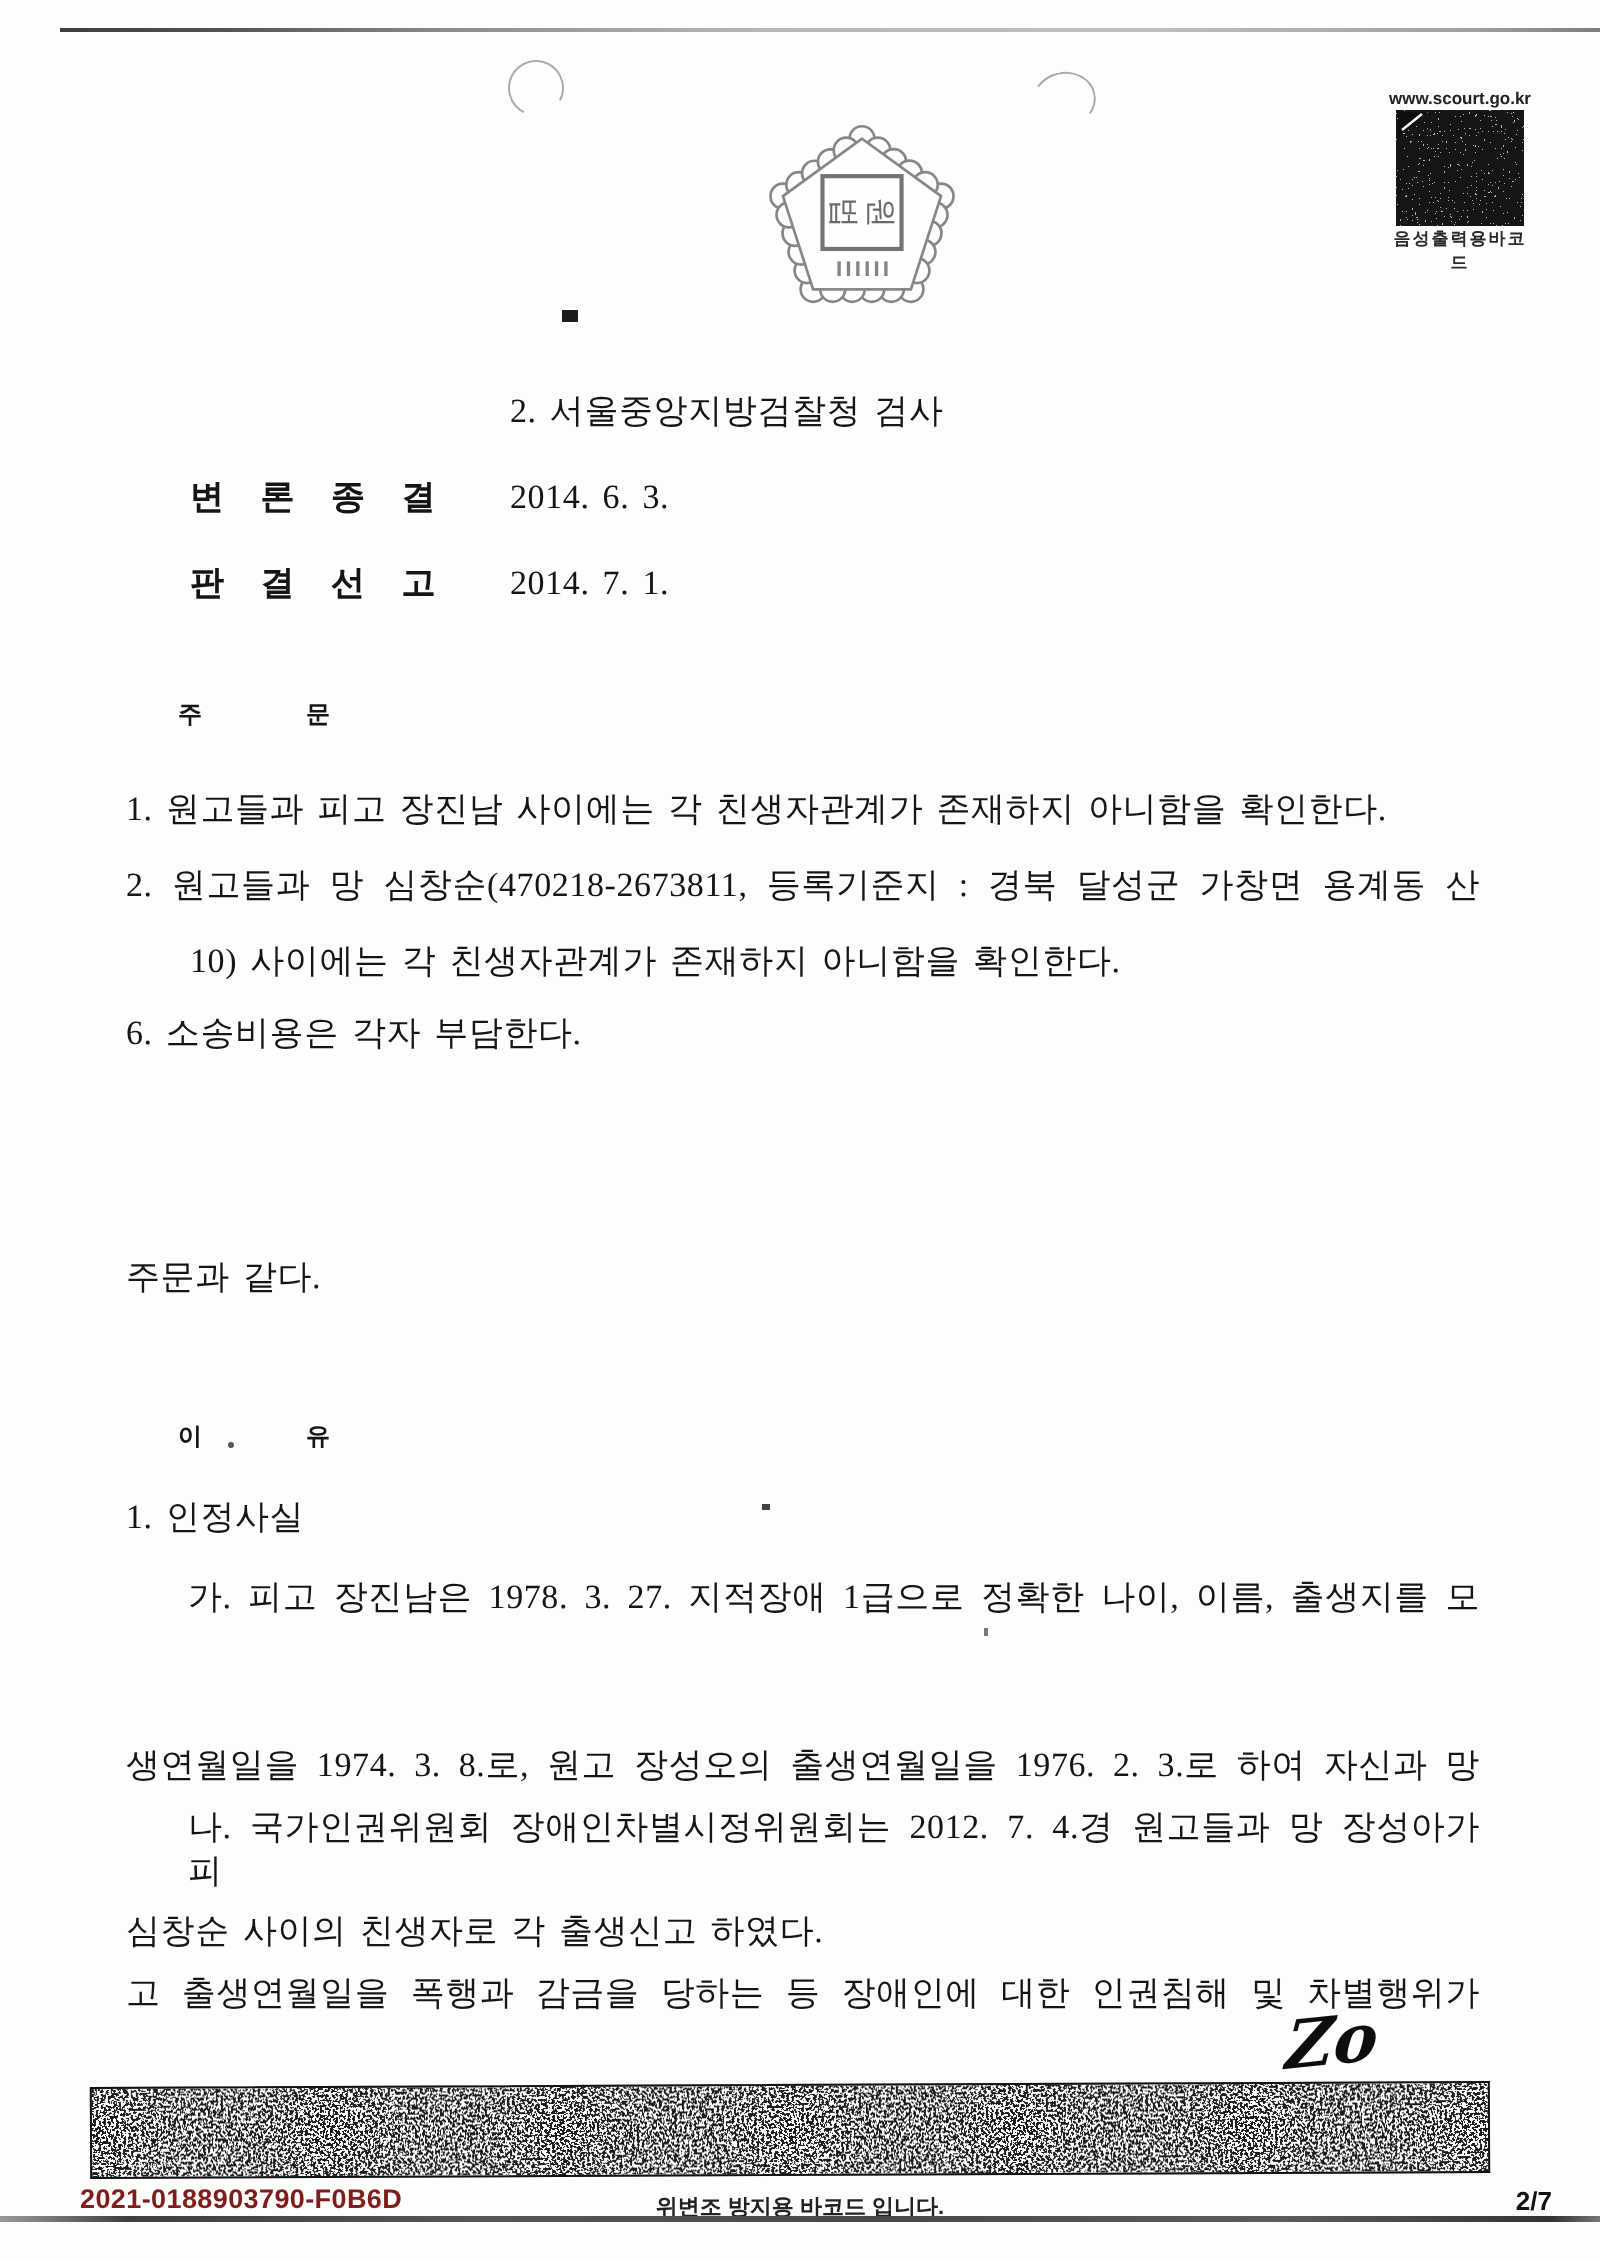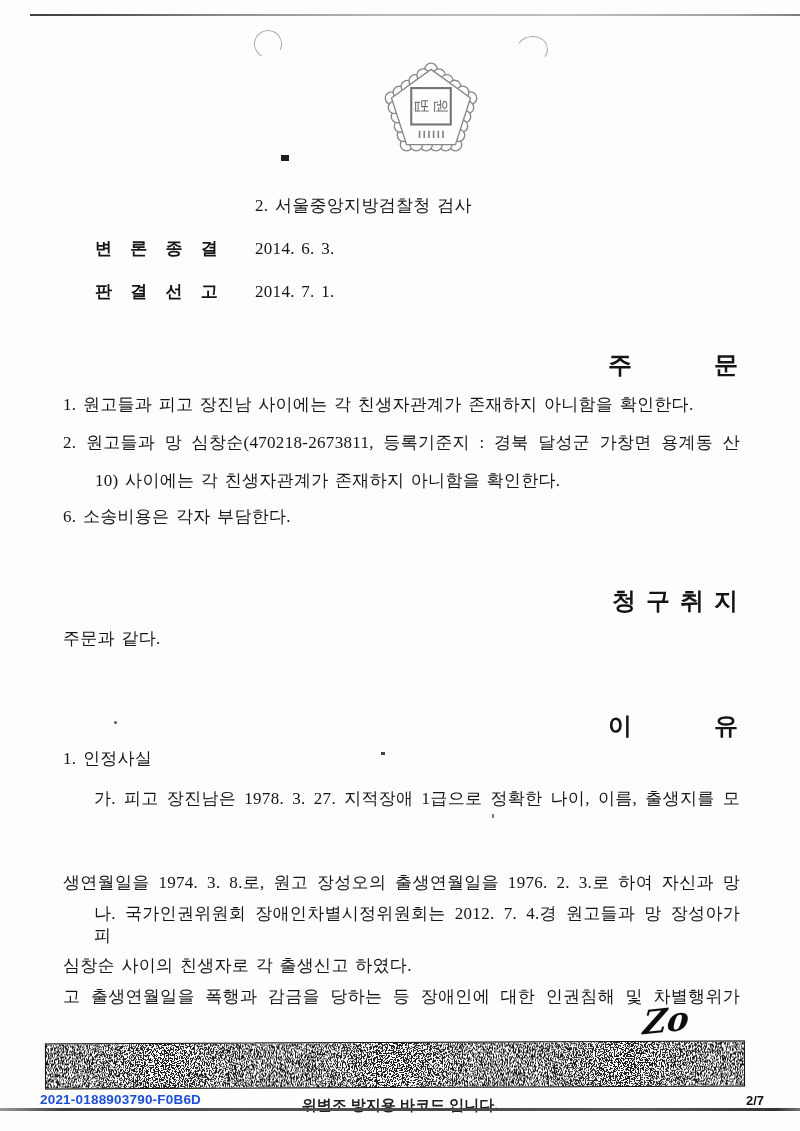--- a/index.html
+++ b/index.html
@@ -23,33 +23,33 @@
   .qr-url{font-family:"Liberation Sans",sans-serif;font-size:8.5px;font-weight:bold;color:#222;letter-spacing:0;}
   .qr-box{position:relative;width:64px;height:58px;margin:1px auto 1px;}
   .qr-caption{font-family:"Liberation Sans",sans-serif;font-size:8.5px;font-weight:bold;color:#2a2a2a;letter-spacing:1px;}
   
   .tl{position:absolute;left:63px;width:677px;font-size:17px;letter-spacing:.3px;word-spacing:2px;line-height:22px;white-space:nowrap;}
   .fill{white-space:normal;text-align:justify;text-align-last:justify;}
   .ind{padding-left:31px;width:646px;}
   .ind2{left:95px;width:645px;}
   .mid{left:255px;}
   .lbl{left:95px;letter-spacing:6px;font-weight:600;}
-  .sec-heading{position:absolute;left:63px;width:677px;text-align:right;text-indent:26px;
-    font-size:24px;font-weight:bold;white-space:pre;letter-spacing:2px;}
+  .sec-heading{position:absolute;left:63px;width:677px;text-align:left;text-indent:26px;
+    font-size:12px;font-weight:bold;white-space:pre;letter-spacing:2px;}
   
   .hand{position:absolute;left:643px;top:1001px;font-size:33px;font-style:italic;font-weight:bold;
     font-family:"DejaVu Serif",serif;transform:rotate(-6deg) skewX(-10deg);color:#0d0d0d;}
   .barcode{position:absolute;left:45px;top:1042px;width:700px;height:46px;transform:rotate(-.25deg);
     border:1.5px solid #111;box-sizing:border-box;background:#9a9a9a;}
   .barcode svg,.qr-box svg{display:block;width:100%;height:100%;}
   .footer-id{position:absolute;left:40px;top:1092px;font-family:"Liberation Sans",sans-serif;
-    font-size:13.5px;font-weight:600;color:#1d4ed8;letter-spacing:.2px;}
+    font-size:13.5px;font-weight:600;color:#7f1d1d;letter-spacing:.2px;}
   .footer-note{position:absolute;left:0;top:1096px;width:800px;text-align:center;
-    font-family:"Liberation Sans",sans-serif;font-size:15px;font-weight:bold;color:#222;}
-  .footer-page{position:absolute;right:36px;top:1093px;font-family:"Liberation Sans",sans-serif;
+    font-family:"Liberation Sans",sans-serif;font-size:11px;font-weight:bold;color:#222;}
+  .footer-page{position:absolute;right:24px;top:1093px;font-family:"Liberation Sans",sans-serif;
     font-size:13px;font-weight:bold;color:#111;}
   .footer-line{position:absolute;left:0;top:1108px;width:800px;height:3px;
     background:linear-gradient(to right,#9a9a9a,#3f3f3f 8%,#565656 30%,#484848 55%,#5c5c5c 80%,#333 97%,#777);
     filter:blur(.3px);}
 </style>
 </head>
 <body>
 
 <svg width="0" height="0" style="position:absolute">
   <defs>
@@ -121,34 +121,46 @@
         <line x1="39" y1="66" x2="39" y2="73"></line>
           <line x1="43.5" y1="66" x2="43.5" y2="73"></line>
         <line x1="48" y1="66" x2="48" y2="73"></line>
           <line x1="52.5" y1="66" x2="52.5" y2="73"></line>
         <line x1="57" y1="66" x2="57" y2="73"></line>
           <line x1="61.5" y1="66" x2="61.5" y2="73"></line>
       </g>
     </svg>
   </div>
 
+  <div class="qr-wrap">
+    <div class="qr-url">www.scourt.go.kr</div>
+    <div class="qr-box">
+      <svg viewBox="0 0 64 58" preserveAspectRatio="none">
+        <rect width="64" height="58" fill="#8f8f8f"></rect>
+        <rect width="64" height="58" fill="#fff" opacity=".35"></rect>
+        <rect width="64" height="58" filter="url(#noiseQR)"></rect>
+        <path d="M1,1 L16,1 L1,13 Z" fill="#0e0e0e"></path>
+        <line x1="3" y1="10" x2="13" y2="2" stroke="#fff" stroke-width="1.2"></line>
+      </svg>
+    </div>
+    <div class="qr-caption">음성출력용바코드</div>
+  </div>
 
   <div class="tl mid" style="top:195px">2. 서울중앙지방검찰청 검사</div>
   <div class="tl lbl" style="top:238px">변 론 종 결</div>
   <div class="tl mid" style="top:238px">2014. 6. 3.</div>
   <div class="tl lbl" style="top:281px">판 결 선 고</div>
   <div class="tl mid" style="top:281px">2014. 7. 1.</div>
 
   <div class="sec-heading" style="top:349px">주          문</div>
   <div class="tl" style="top:394px">1. 원고들과 피고 장진남 사이에는 각 친생자관계가 존재하지 아니함을 확인한다.</div>
   <div class="tl fill" style="top:432px">2. 원고들과 망 심창순(470218-2673811, 등록기준지 : 경북 달성군 가창면 용계동 산</div>
   <div class="tl ind2" style="top:470px">10) 사이에는 각 친생자관계가 존재하지 아니함을 확인한다.</div>
   <div class="tl" style="top:506px">6. 소송비용은 각자 부담한다.</div>
 
-  <div class="sec-heading" style="top:585px">청 구 취 지</div>
   <div class="tl" style="top:628px">주문과 같다.</div>
 
   <div class="sec-heading" style="top:710px">이          유</div>
   <div class="tl" style="top:748px">1. 인정사실</div>
 
   <div class="tl fill ind" style="top:788px">가. 피고 장진남은 1978. 3. 27. 지적장애 1급으로 정확한 나이, 이름, 출생지를 모</div>
   <div class="tl fill" style="top:872px">생연월일을 1974. 3. 8.로, 원고 장성오의 출생연월일을 1976. 2. 3.로 하여 자신과 망</div>
   <div class="tl" style="top:955px">심창순 사이의 친생자로 각 출생신고 하였다.</div>
 
   <div class="tl fill ind" style="top:903px">나. 국가인권위원회 장애인차별시정위원회는 2012. 7. 4.경 원고들과 망 장성아가 피</div>

